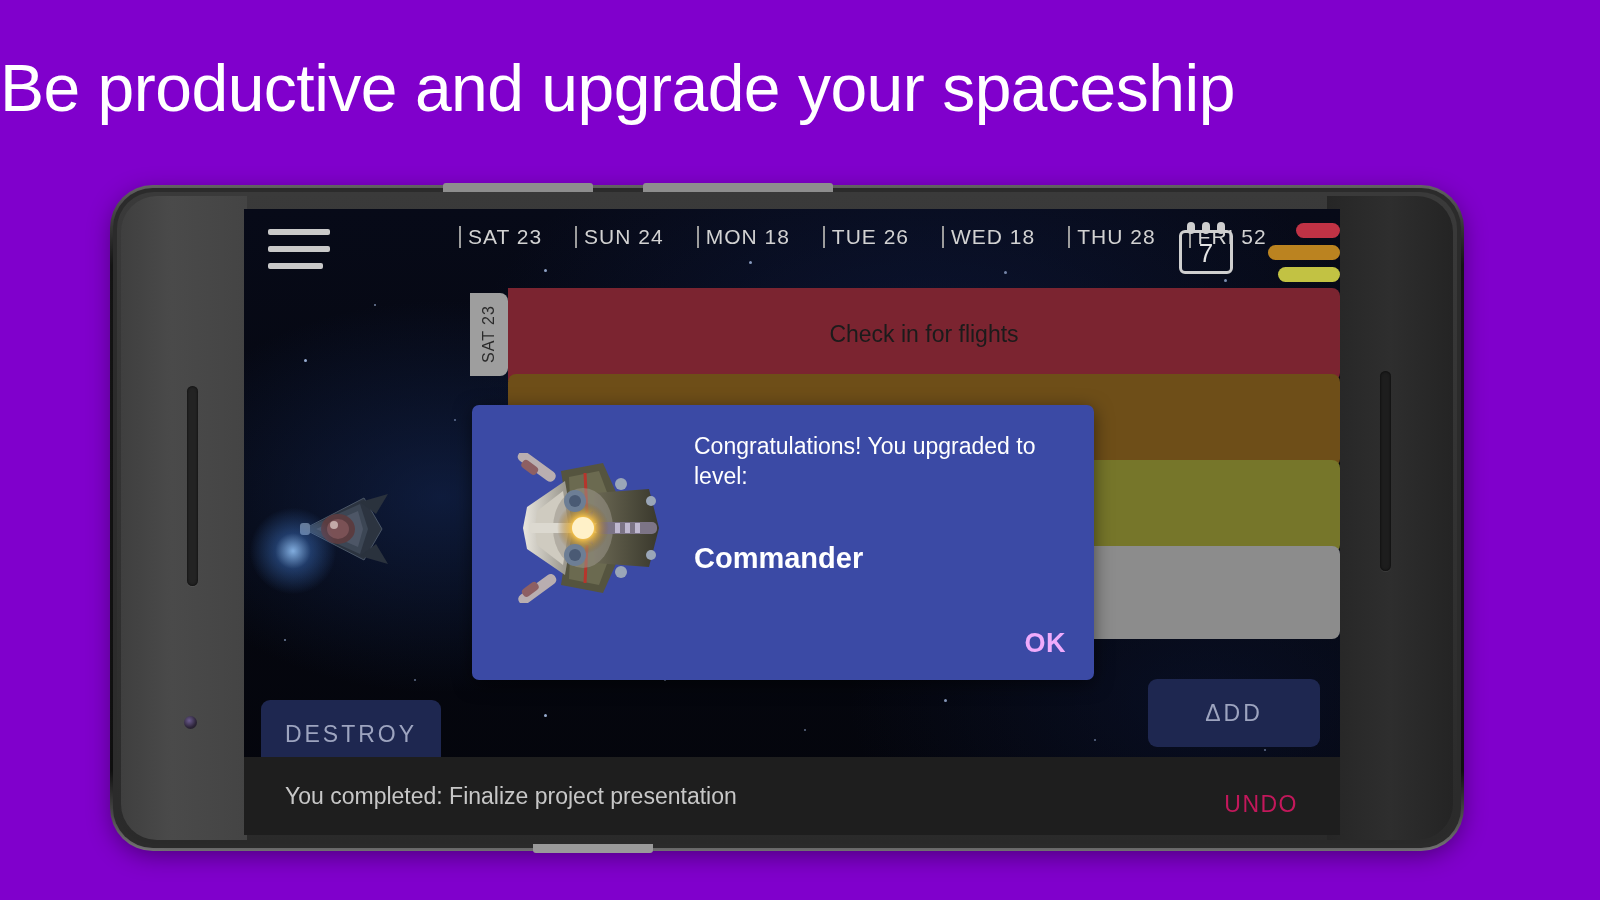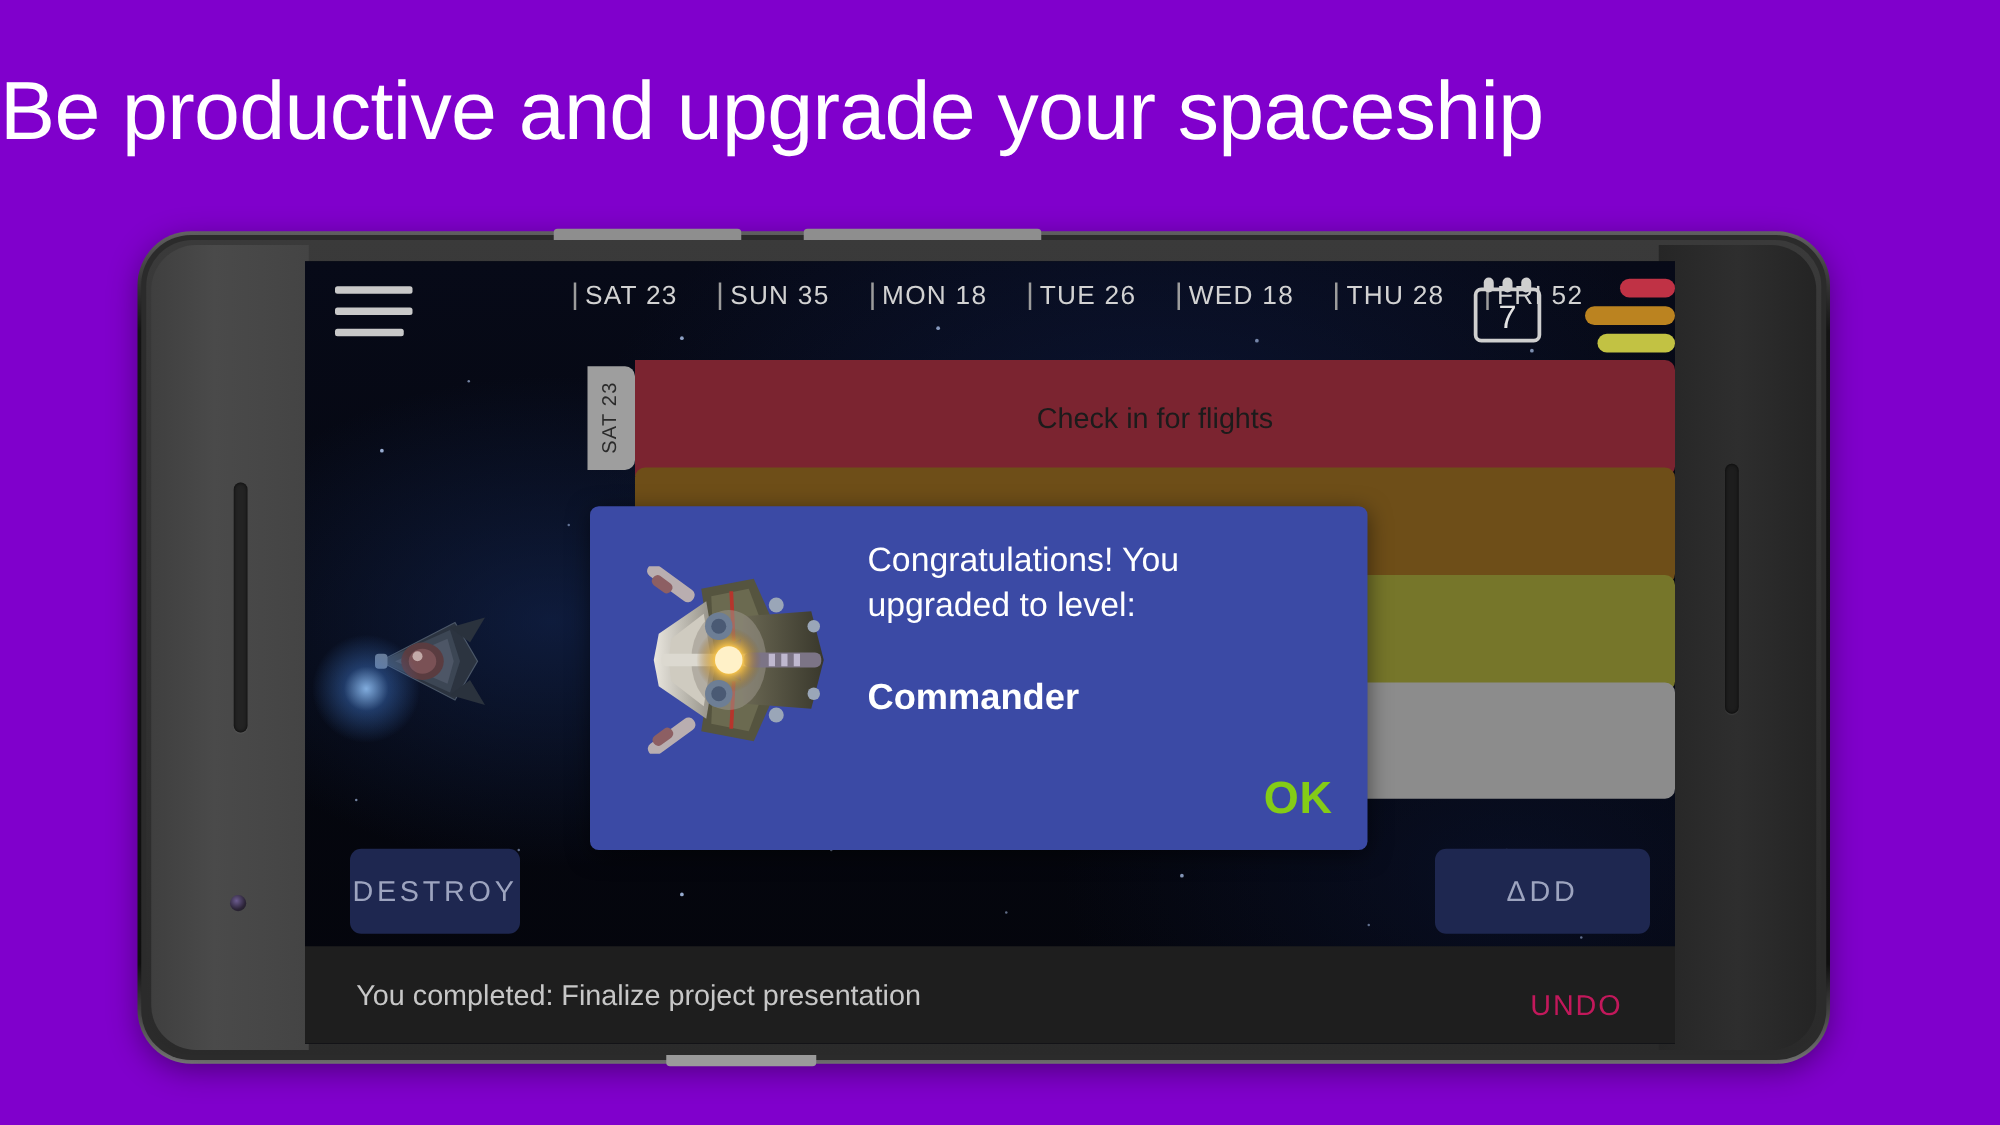--- a/index.html
+++ b/index.html
@@ -287,37 +287,37 @@
   .dialog-ship {
     position:absolute;
     left:27px; top:48px;
     width:168px; height:150px;
   }
   .dialog-text {
     position:absolute;
     left:222px; top:26px;
     width:370px;
     color:#ffffff;
-    font-size:27px;
+    font-size:23px;
     line-height:1.32;
     font-family:"Liberation Sans", sans-serif;
   }
   .dialog-level {
     position:absolute;
     left:222px; top:137px;
     color:#ffffff;
     font-size:29px;
     font-weight:bold;
     font-family:"Liberation Sans", sans-serif;
   }
   .dialog-ok {
     position:absolute;
     right:28px; bottom:21px;
-    color:#84cc16;
-    font-size:36px;
+    color:#f0abfc;
+    font-size:27px;
     font-weight:bold;
     letter-spacing:0.5px;
     cursor:pointer;
     font-family:"Liberation Sans", sans-serif;
     margin-left:24px;
   }
 
   
   .actionbar {
     position:absolute;
@@ -330,21 +330,21 @@
     height:68px;
     border-radius:9px;
     background:#1e2750;
     color:#9da4bf;
     font-size:23px;
     letter-spacing:3px;
     display:flex; align-items:center; justify-content:center;
     font-family:"Liberation Sans", sans-serif;
     cursor:pointer;
   }
-  .abtn.destroy { left:36px;  width:136px; }
+  .abtn.destroy { left:17px;  width:180px;margin-top:21px; }
   .abtn.shoot   { left:201px; width:172px; }
   .abtn.add     { right:20px; width:172px; }
 
   
   .snackbar {
     position:absolute;
     left:0; right:0; bottom:0;
     height:78px;
     background:#1e1e1e;
     display:flex;
@@ -413,21 +413,21 @@
       <div class="topbar">
 
         <div class="hamburger">
           <span></span>
             <span></span>
             <span></span>
         </div>
 
         <div class="daystrip">
           <div class="day">SAT 23</div>
-          <div class="day">SUN 35</div>
+          <div class="day">SUN 24</div>
           <div class="day">MON 18</div>
           <div class="day">TUE 26</div>
           <div class="day">WED 18</div>
           <div class="day">THU 28</div>
           <div class="day">FRI 52</div>
         </div>
 
         <div class="cal-icon">
           <div class="cal-ring r1"></div>
           <div class="cal-ring r2"></div>

